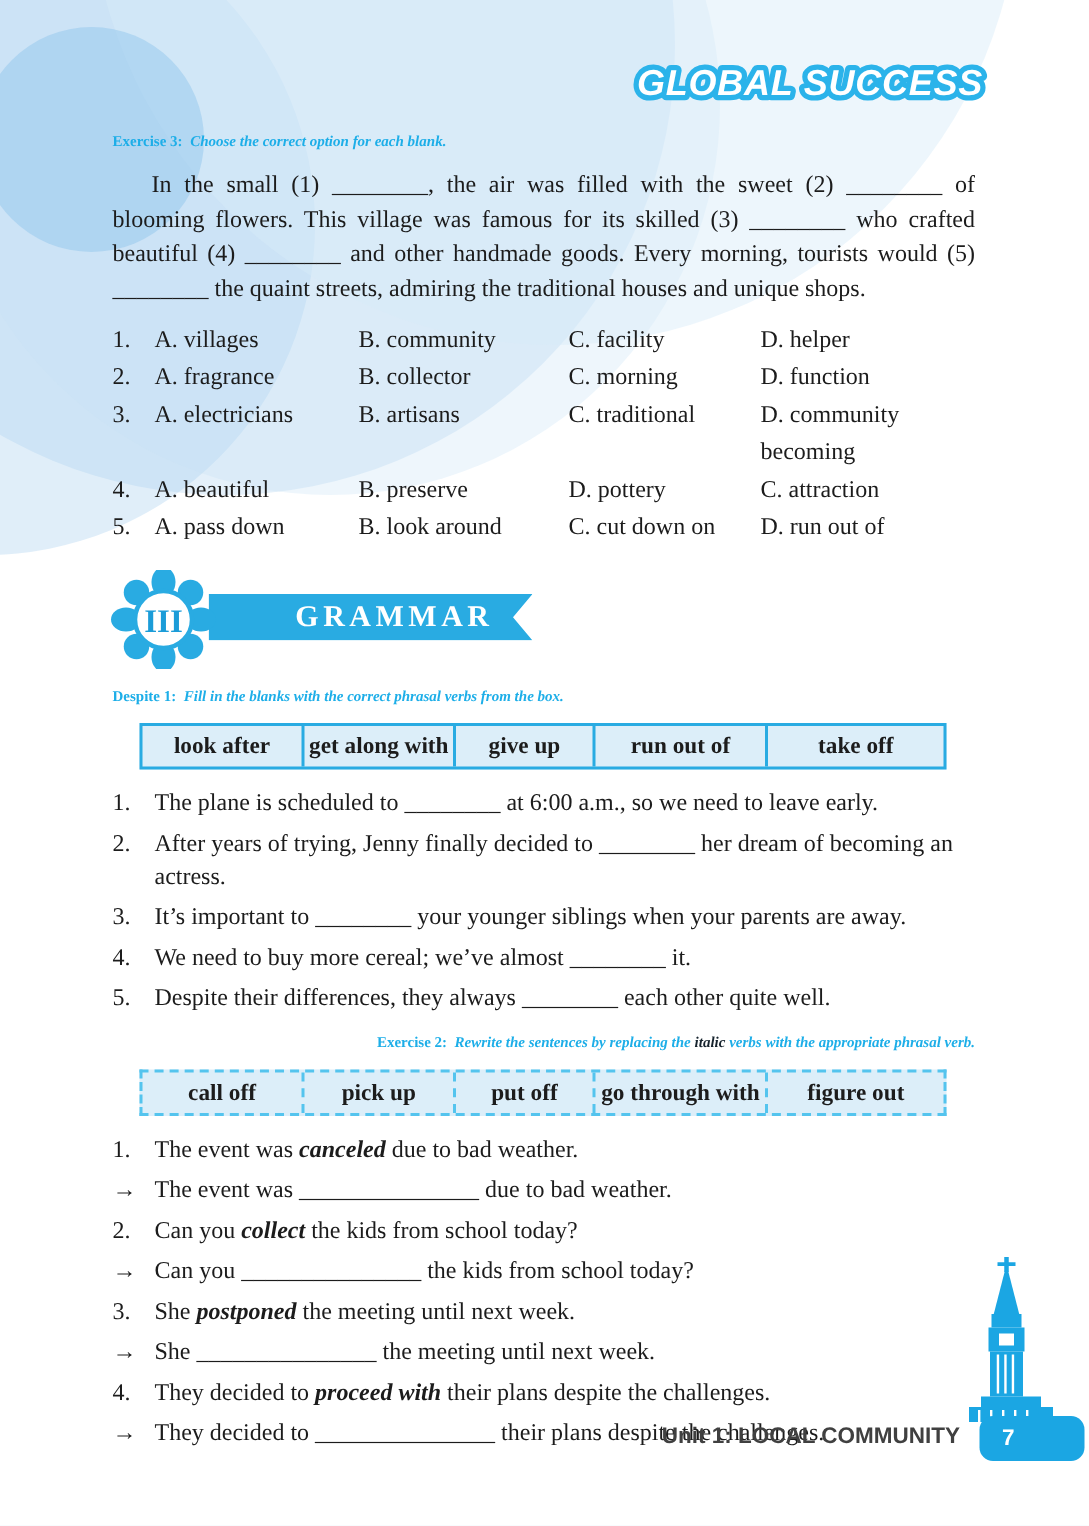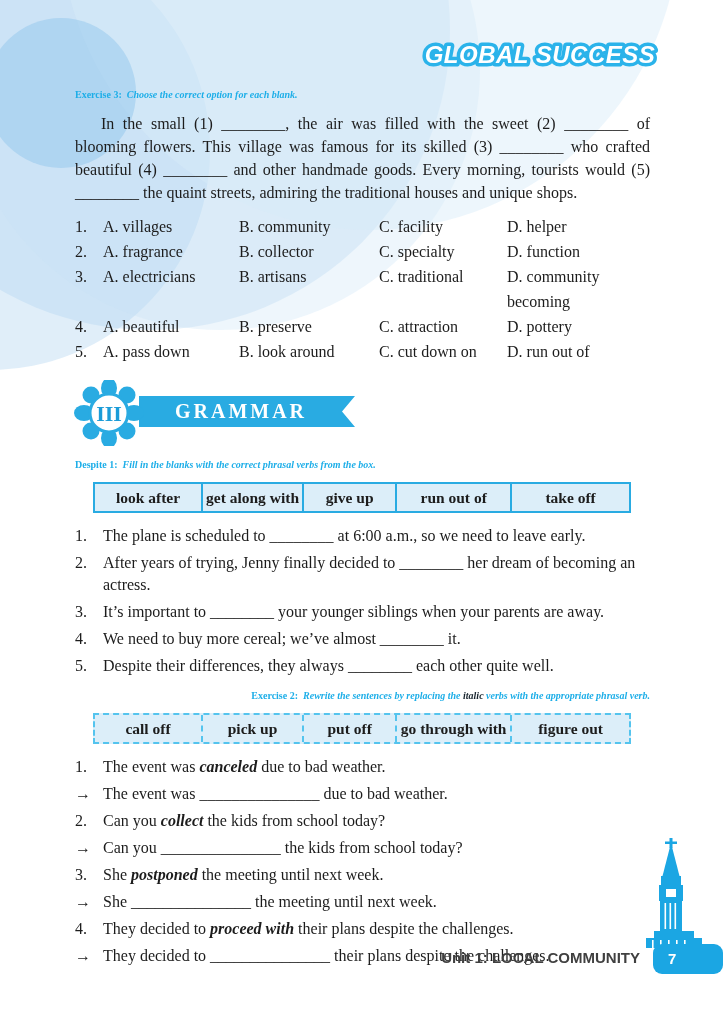--- a/index.html
+++ b/index.html
@@ -39,21 +39,21 @@
     display:grid; grid-template-columns:28px 136px 140px 128px 1fr;
     font-size:16px; line-height:25px;
   }
 
   .grammar-banner { position:relative; height:66px; margin:16px 0 10px -2px; }
   .flower { position:absolute; left:0; top:0; z-index:2; }
   .ribbon {
     position:absolute; left:66px; top:16px; width:216px; height:31px;
     background:#29abe2;
     clip-path:polygon(0 0,100% 0,calc(100% - 13px) 50%,100% 100%,0 100%);
-    display:flex; align-items:center; justify-content:center;
+    display:flex; align-items:center; justify-content:flex-end;
   }
   .ribbon-label {
     font-family:"Liberation Serif", serif; font-weight:bold; font-size:20px;
     color:#ffffff; letter-spacing:3px; padding-right:26px; padding-left:14px;
   }
 
   .vbox { display:flex; margin:4px 0 12px 18px; width:534px; background:#dceef9;align-items:flex-end; }
   .vbox-solid  { border:2px solid #29abe2; }
   .vbox-dashed { border:2px dashed #54c4ee; }
   .vbox-cell {
@@ -116,36 +116,36 @@
         <span>1.</span>
         <span>A. villages</span>
         <span>B. community</span>
         <span>C. facility</span>
         <span>D. helper</span>
       </div>
       <div class="mcq-row">
         <span>2.</span>
         <span>A. fragrance</span>
         <span>B. collector</span>
-        <span>C. specialty</span>
+        <span>C. morning</span>
         <span>D. function</span>
       </div>
       <div class="mcq-row">
         <span>3.</span>
         <span>A. electricians</span>
         <span>B. artisans</span>
         <span>C. traditional</span>
         <span>D. community becoming</span>
       </div>
       <div class="mcq-row">
         <span>4.</span>
         <span>A. beautiful</span>
         <span>B. preserve</span>
+        <span>D. pottery</span>
         <span>C. attraction</span>
-        <span>D. pottery</span>
       </div>
       <div class="mcq-row">
         <span>5.</span>
         <span>A. pass down</span>
         <span>B. look around</span>
         <span>C. cut down on</span>
         <span>D. run out of</span>
       </div>
     </div>
 

